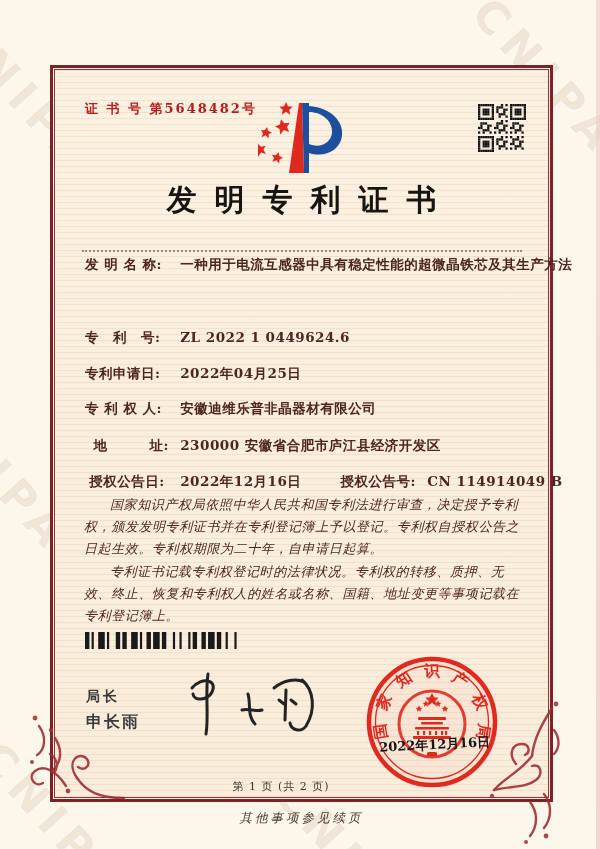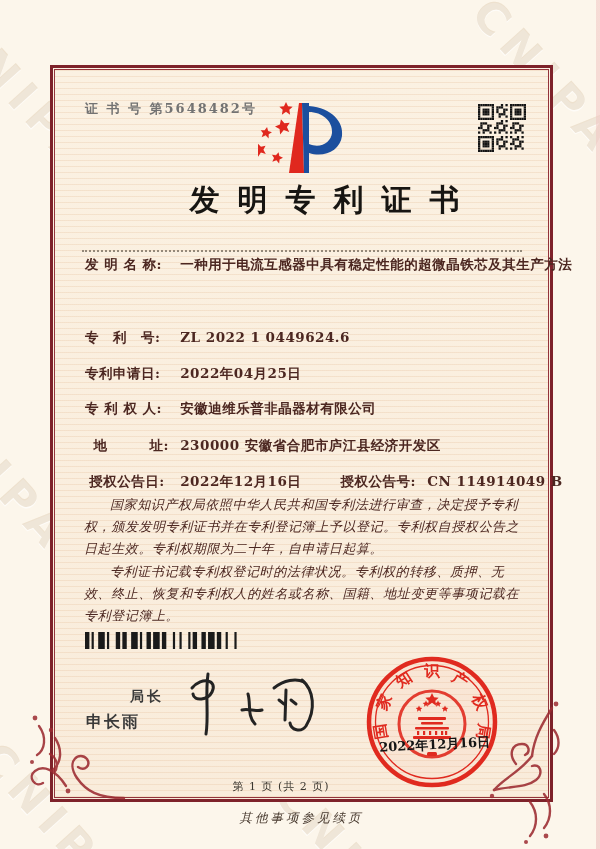--- a/index.html
+++ b/index.html
@@ -21,44 +21,44 @@
          border:3px solid #7e222a;box-sizing:border-box;
          background:linear-gradient(180deg,#fbf1e2,#f9ecdb);}
   .frame-inner{position:absolute;left:1px;top:1px;right:1px;bottom:1px;
          border:1px solid #93333b;
          background:repeating-linear-gradient(0deg,rgba(226,183,144,0.26) 0 1px,transparent 1px 6px);}
 
   .edge-strip{position:absolute;right:0;top:0;width:4px;height:849px;
          background:linear-gradient(180deg,#f2c6c4,#ecb9b9);opacity:.55;}
 
   
-  .cert-no{position:absolute;left:85px;top:100px;font-size:13px;color:#737373;
+  .cert-no{position:absolute;left:85px;top:100px;font-size:13px;color:#b91c1c;
          letter-spacing:2px;font-weight:bold;}
   .logo{position:absolute;left:258px;top:102px;}
   .qr{position:absolute;left:477px;top:104px;}
   .title{position:absolute;left:50px;top:180px;width:503px;text-align:center;
-         font-size:30px;font-weight:bold;color:#171512;letter-spacing:18px;text-indent:18px;padding-left:23px;}
+         font-size:30px;font-weight:bold;color:#171512;letter-spacing:18px;text-indent:18px;}
   .divider{position:absolute;left:82px;top:250px;width:440px;border-top:2px dotted #94897a;}
 
   .row{position:absolute;left:85px;white-space:nowrap;font-weight:bold;font-size:13.5px;
        color:#4c2721;letter-spacing:0.5px;}
   .row .lbl{display:inline-block;min-width:84px;}
   .row .val{margin-left:6px;}
   .row .pair2{margin-left:34px;}
   .r0{top:256px;} .r1{top:293px;} .r2{top:329px;} .r3{top:365px;}
   .r4{top:400px;} .r5{top:437px;text-align:right;} .r6{top:473px;text-align:center;}
 
   .paras{position:absolute;left:82px;top:492px;width:442px;font-style:italic;
          font-size:13px;line-height:21.8px;color:#4c2721;letter-spacing:0.6px;}
   .paras p{margin:2px;text-indent:2em;}
 
   .barcode{position:absolute;left:85px;top:632px;}
 
   .director-title{position:absolute;left:86px;top:688px;font-family:"DejaVu Sans","Liberation Sans",sans-serif;
-         font-weight:bold;font-size:14px;color:#3a3a3a;letter-spacing:3px;margin-left:44px;}
+         font-weight:bold;font-size:14px;color:#3a3a3a;letter-spacing:3px;}
   .director-name{position:absolute;left:86px;top:712px;font-family:"DejaVu Sans","Liberation Sans",sans-serif;
          font-weight:bold;font-size:16px;color:#3a3a3a;letter-spacing:2px;}
   .signature{position:absolute;left:178px;top:668px;}
 
   .seal{position:absolute;left:364px;top:654px;}
 
   .page-info{position:absolute;left:50px;top:779px;width:462px;text-align:center;
          font-size:11px;color:#3a362f;letter-spacing:1px;}
   .footer-note{position:absolute;left:50px;top:810px;width:503px;text-align:center;
          font-style:italic;font-size:12.5px;color:#47392e;letter-spacing:3px;}

